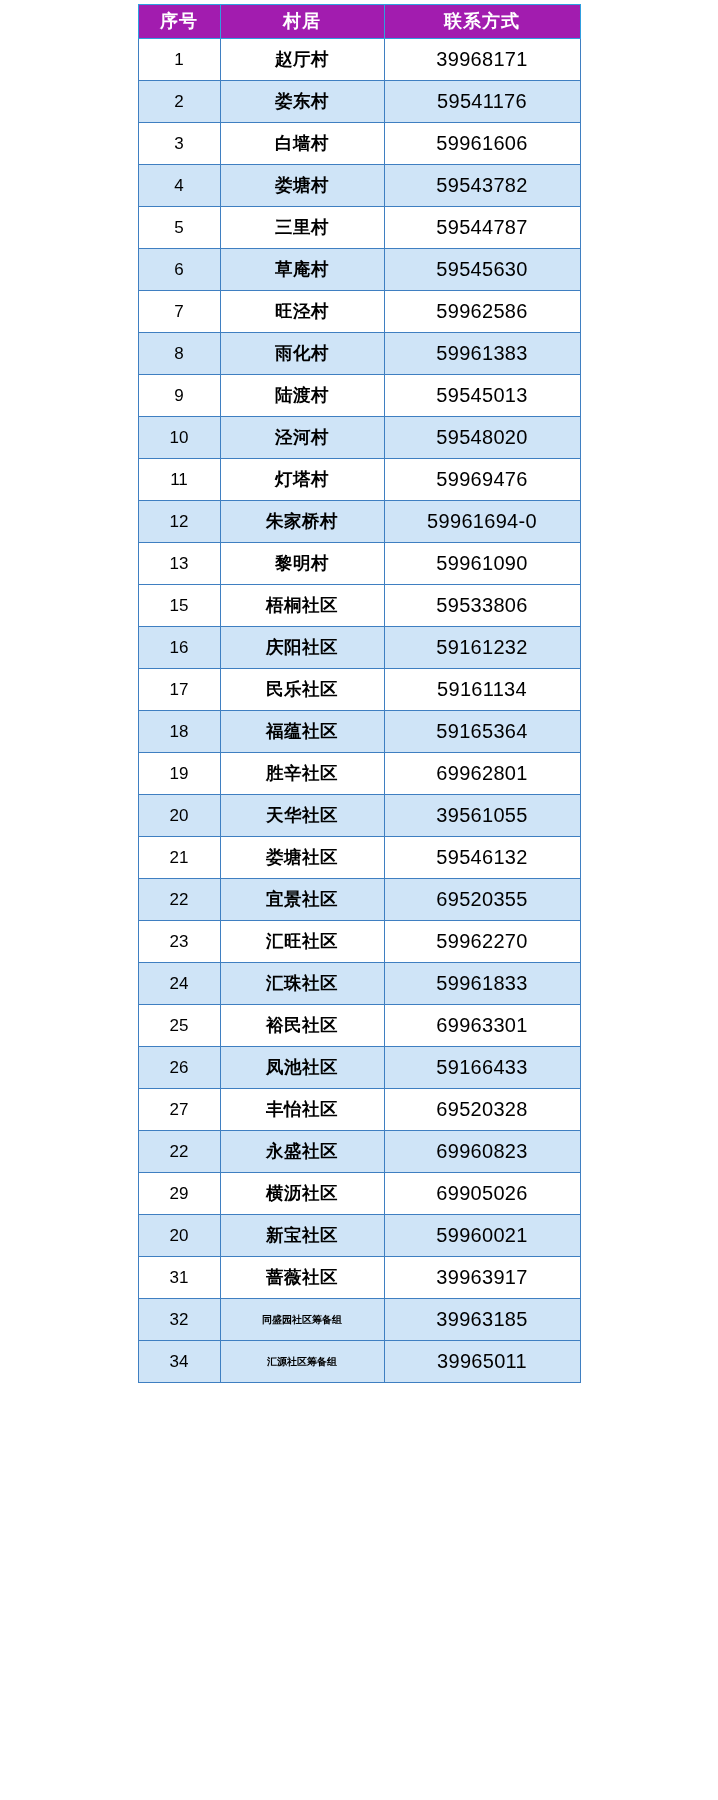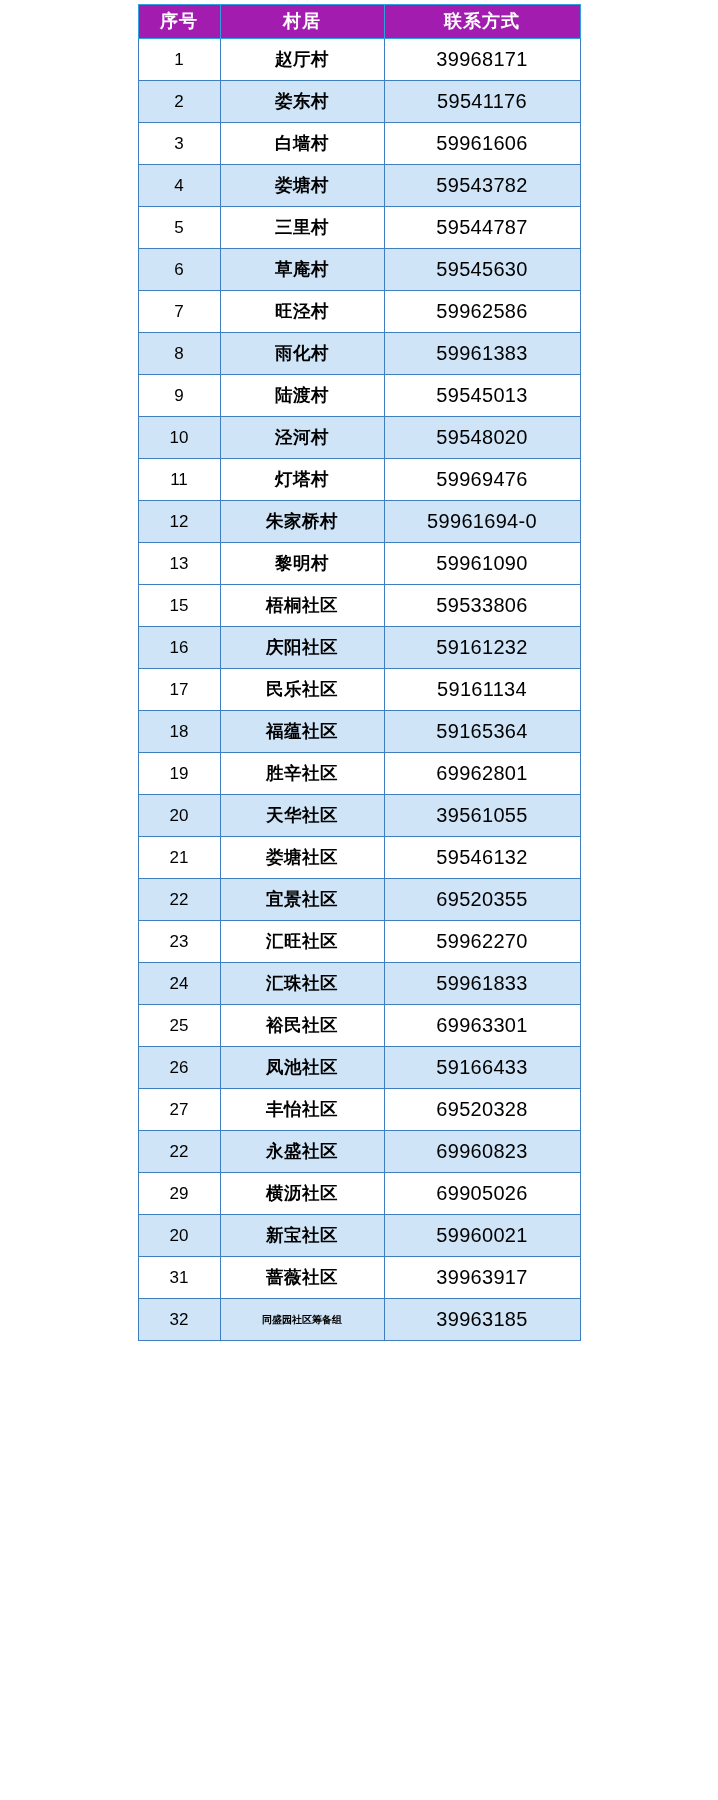--- a/index.html
+++ b/index.html
@@ -242,15 +242,20 @@
         <tr class="row-odd">
           <td class="cell-index">31</td>
           <td class="cell-village">蔷薇社区</td>
           <td class="cell-phone">39963917</td>
         </tr>
         <tr class="row-even">
           <td class="cell-index">32</td>
           <td class="cell-village long">同盛园社区筹备组</td>
           <td class="cell-phone">39963185</td>
         </tr>
+        <tr class="row-even">
+          <td class="cell-index">34</td>
+          <td class="cell-village long">汇源社区筹备组</td>
+          <td class="cell-phone">39965011</td>
+        </tr>
       </tbody>
   </table>
 </div>
 
 </body></html>

